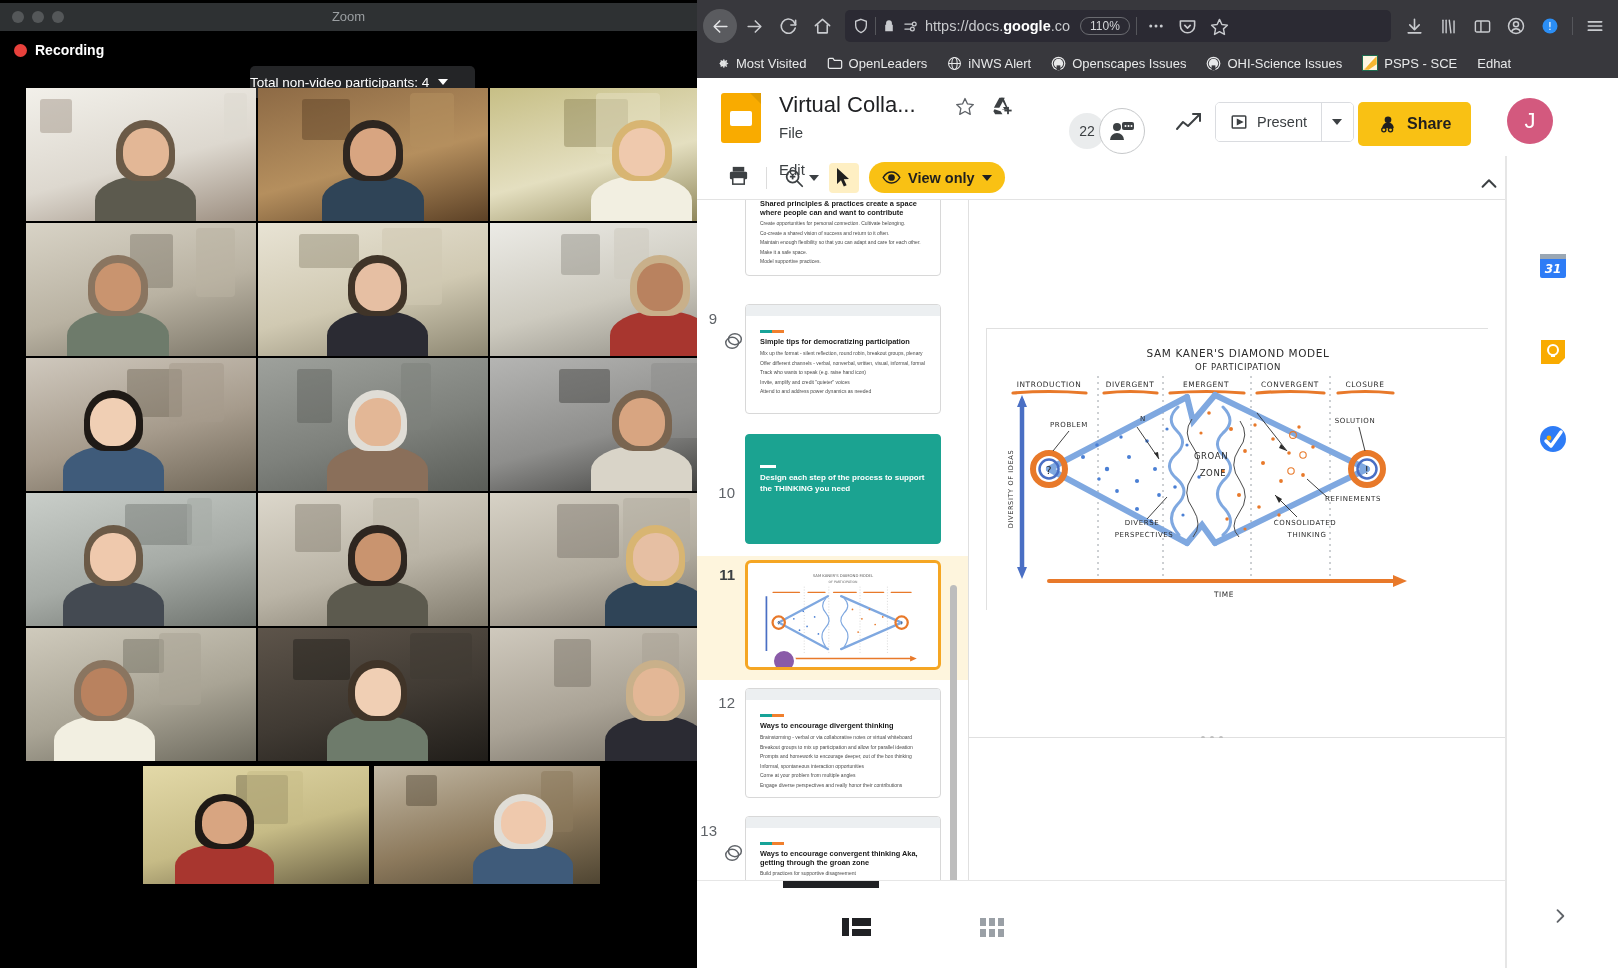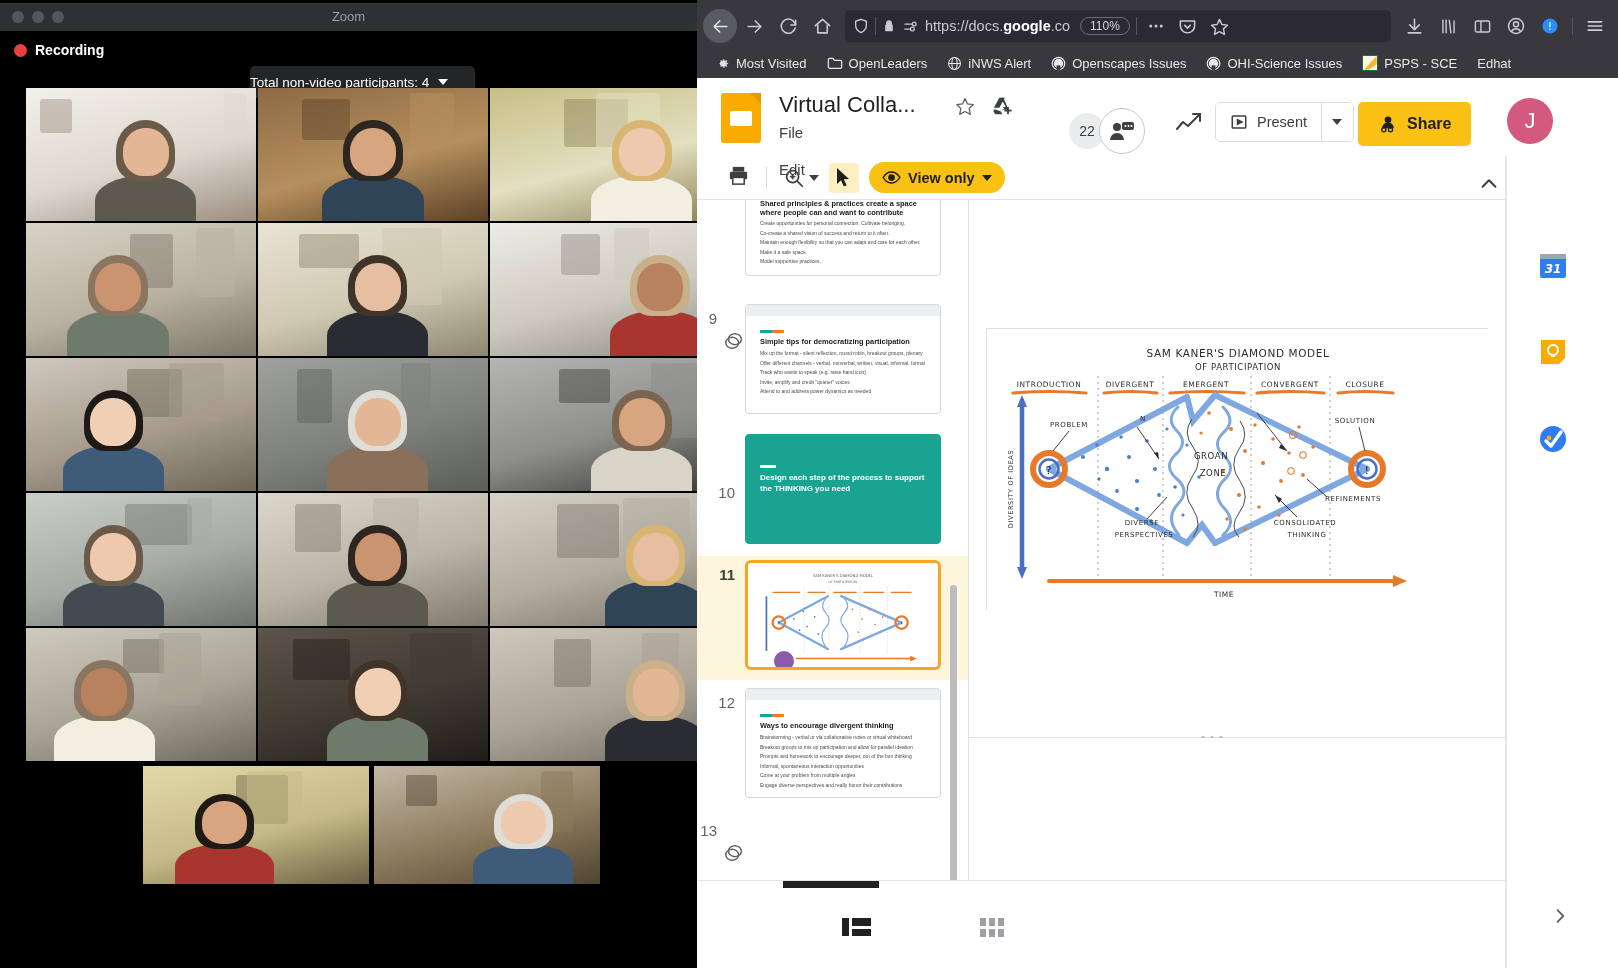--- a/index.html
+++ b/index.html
@@ -819,20 +819,30 @@
               </div>
             </div>
             <div class="thumb-row" style="top: 612px; height: 118px; padding-top: 4px;">
               <div class="thumb-num" style="width: 30px;">13</div>
               <div style="width: 18px; flex: 0 0 auto; position: relative;">
                 <svg width="22" height="22" viewBox="0 0 24 24" fill="none" stroke="#5f6368" stroke-width="1.6" style="position:absolute;left:-4px;top:26px">
                   <ellipse cx="13" cy="10" rx="7" ry="6"></ellipse>
                   <ellipse cx="10" cy="14" rx="7" ry="6"></ellipse>
                 </svg>
               </div>
+              <div class="thumb">
+                <div class="thumb-topbar"></div>
+                <div class="thumb-rule rule-teal" style="top:25px;left:14px;width:12px"></div>
+                <div class="thumb-rule rule-orange" style="top:25px;left:26px;width:12px"></div>
+                <div class="thumb-h" style="top:32px">Ways to encourage convergent thinking Aka, getting through the groan zone</div>
+                <div class="thumb-b" style="top:52px">
+                  <div>Build practices for supportive disagreement</div>
+                  <div>Make clear proposals</div>
+                </div>
+              </div>
             </div>
           </div>
         <div id="filmstrip-scrollbar">
           <div id="filmstrip-thumb"></div>
         </div>
       </div>
 
       <div id="canvas-area">
         <div id="slide-canvas">
           <svg width="502" height="282" viewBox="0 0 502 282">

